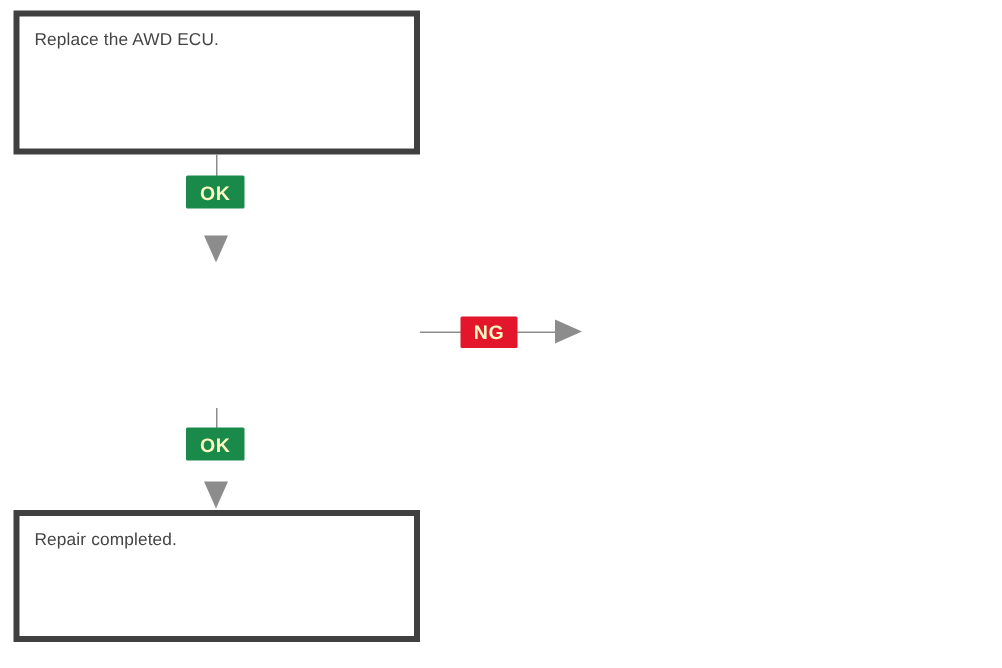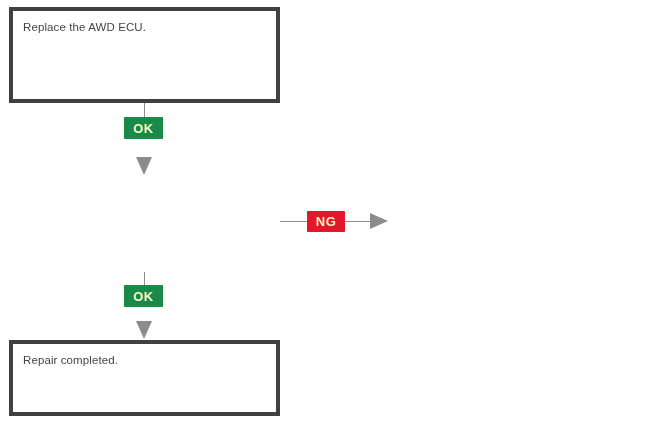--- a/index.html
+++ b/index.html
@@ -38,21 +38,21 @@
   }
   .node-text.indent {
     left: 14px;
     text-indent: 0;
   }
 
   
   #box-replace-ecu { left: 9px;   top: 7px;   width: 271px; height: 96px; }
   #box-verification { left: 9px;   top: 176px; width: 271px; height: 96px; }
   #box-goback      { left: 388px; top: 176px; width: 272px; height: 95px; }
-  #box-completed   { left: 9px;   top: 340px; width: 271px; height: 76px; }
+  #box-completed   { left: 9px;   top: 340px; width: 271px; height: 88px; }
 
   
   .vline {
     position: absolute;
     width: 1px;
     background: #8c8c8c;
   }
   .hline {
     position: absolute;
     height: 1px;

